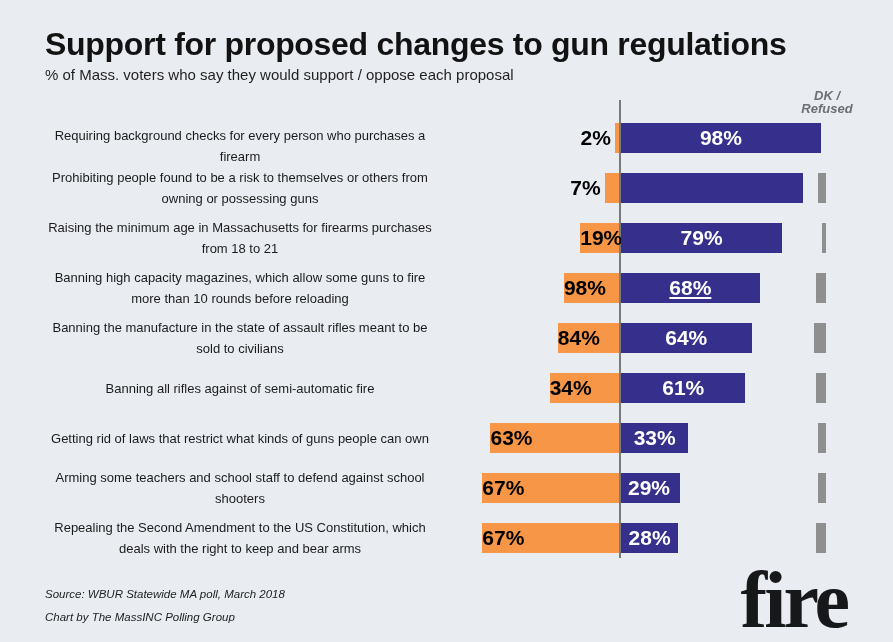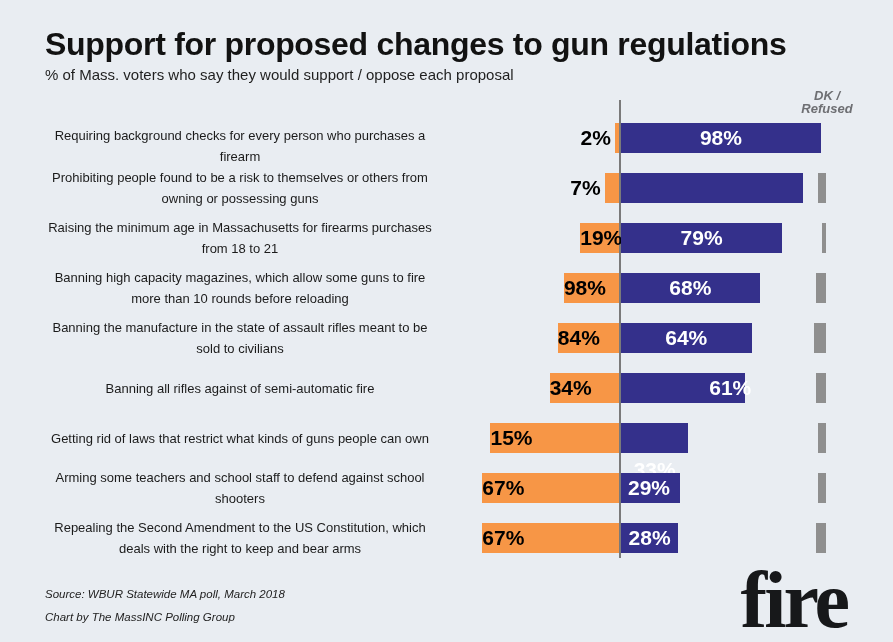--- a/index.html
+++ b/index.html
@@ -83,39 +83,39 @@
       <div class="row-label" style="top: 214px; height: 48px;">Raising the minimum age in Massachusetts for firearms purchases from 18 to 21</div>
       <div class="bar" style="left: 580.24px; top: 223px; width: 38.76px; background: rgb(247, 150, 70);"></div>
       <div class="bar-label oppose-label inside" style="left: 580.24px; top: 223px; width: 38.76px;">19%</div>
       <div class="bar" style="left: 621px; top: 223px; width: 161.16px; background: rgb(52, 48, 139);"></div>
       <div class="bar-label support-label" style="left: 621px; top: 223px; width: 161.16px;">79%</div>
       <div class="bar" style="left: 821.92px; top: 223px; width: 4.08px; background: rgb(143, 143, 143);"></div>
       <div class="row-label" style="top: 264px; height: 48px;">Banning high capacity magazines, which allow some guns to fire more than 10 rounds before reloading</div>
       <div class="bar" style="left: 563.92px; top: 273px; width: 55.08px; background: rgb(247, 150, 70);"></div>
       <div class="bar-label oppose-label inside" style="left: 563.92px; top: 273px; width: 55.08px;">98%</div>
       <div class="bar" style="left: 621px; top: 273px; width: 138.72px; background: rgb(52, 48, 139);"></div>
-      <div class="bar-label support-label" style="left: 621px; top: 273px; width: 138.72px;">68%</div>
+      <div class="bar-label support-label" style="left: 621px; top: 273px; width: 138.72px; text-decoration: underline;">68%</div>
       <div class="bar" style="left: 815.8px; top: 273px; width: 10.2px; background: rgb(143, 143, 143);"></div>
       <div class="row-label" style="top: 314px; height: 48px;">Banning the manufacture in the state of assault rifles meant to be sold to civilians</div>
       <div class="bar" style="left: 557.8px; top: 323px; width: 61.2px; background: rgb(247, 150, 70);"></div>
       <div class="bar-label oppose-label inside" style="left: 557.8px; top: 323px; width: 61.2px;">84%</div>
       <div class="bar" style="left: 621px; top: 323px; width: 130.56px; background: rgb(52, 48, 139);"></div>
       <div class="bar-label support-label" style="left: 621px; top: 323px; width: 130.56px;">64%</div>
       <div class="bar" style="left: 813.76px; top: 323px; width: 12.24px; background: rgb(143, 143, 143);"></div>
       <div class="row-label" style="top: 364px; height: 48px;">Banning all rifles against of semi-automatic fire</div>
       <div class="bar" style="left: 549.64px; top: 373px; width: 69.36px; background: rgb(247, 150, 70);"></div>
       <div class="bar-label oppose-label inside" style="left: 549.64px; top: 373px; width: 69.36px;">34%</div>
       <div class="bar" style="left: 621px; top: 373px; width: 124.44px; background: rgb(52, 48, 139);"></div>
-      <div class="bar-label support-label" style="left: 621px; top: 373px; width: 124.44px; padding-left: 47px;">61%</div>
+      <div class="bar-label support-label" style="left: 621px; top: 373px; width: 124.44px;">61%</div>
       <div class="bar" style="left: 815.8px; top: 373px; width: 10.2px; background: rgb(143, 143, 143);"></div>
       <div class="row-label" style="top: 414px; height: 48px;">Getting rid of laws that restrict what kinds of guns people can own</div>
       <div class="bar" style="left: 490.48px; top: 423px; width: 128.52px; background: rgb(247, 150, 70);"></div>
-      <div class="bar-label oppose-label inside" style="left: 490.48px; top: 423px; width: 128.52px;">15%</div>
+      <div class="bar-label oppose-label inside" style="left: 490.48px; top: 423px; width: 128.52px;">63%</div>
       <div class="bar" style="left: 621px; top: 423px; width: 67.32px; background: rgb(52, 48, 139);"></div>
-      <div class="bar-label support-label" style="left: 621px; top: 423px; width: 67.32px; margin-top: 32px;">33%</div>
+      <div class="bar-label support-label" style="left: 621px; top: 423px; width: 67.32px;">33%</div>
       <div class="bar" style="left: 817.84px; top: 423px; width: 8.16px; background: rgb(143, 143, 143);"></div>
       <div class="row-label" style="top: 464px; height: 48px;">Arming some teachers and school staff to defend against school shooters</div>
       <div class="bar" style="left: 482.32px; top: 473px; width: 136.68px; background: rgb(247, 150, 70);"></div>
       <div class="bar-label oppose-label inside" style="left: 482.32px; top: 473px; width: 136.68px;">67%</div>
       <div class="bar" style="left: 621px; top: 473px; width: 59.16px; background: rgb(52, 48, 139);"></div>
       <div class="bar-label support-label" style="left: 621px; top: 473px; width: 56px; border-radius: 8px;">29%</div>
       <div class="bar" style="left: 817.84px; top: 473px; width: 8.16px; background: rgb(143, 143, 143);"></div>
       <div class="row-label" style="top: 514px; height: 48px;">Repealing the Second Amendment to the US Constitution, which deals with the right to keep and bear arms</div>
       <div class="bar" style="left: 482.32px; top: 523px; width: 136.68px; background: rgb(247, 150, 70);"></div>
       <div class="bar-label oppose-label inside" style="left: 482.32px; top: 523px; width: 136.68px;">67%</div>

